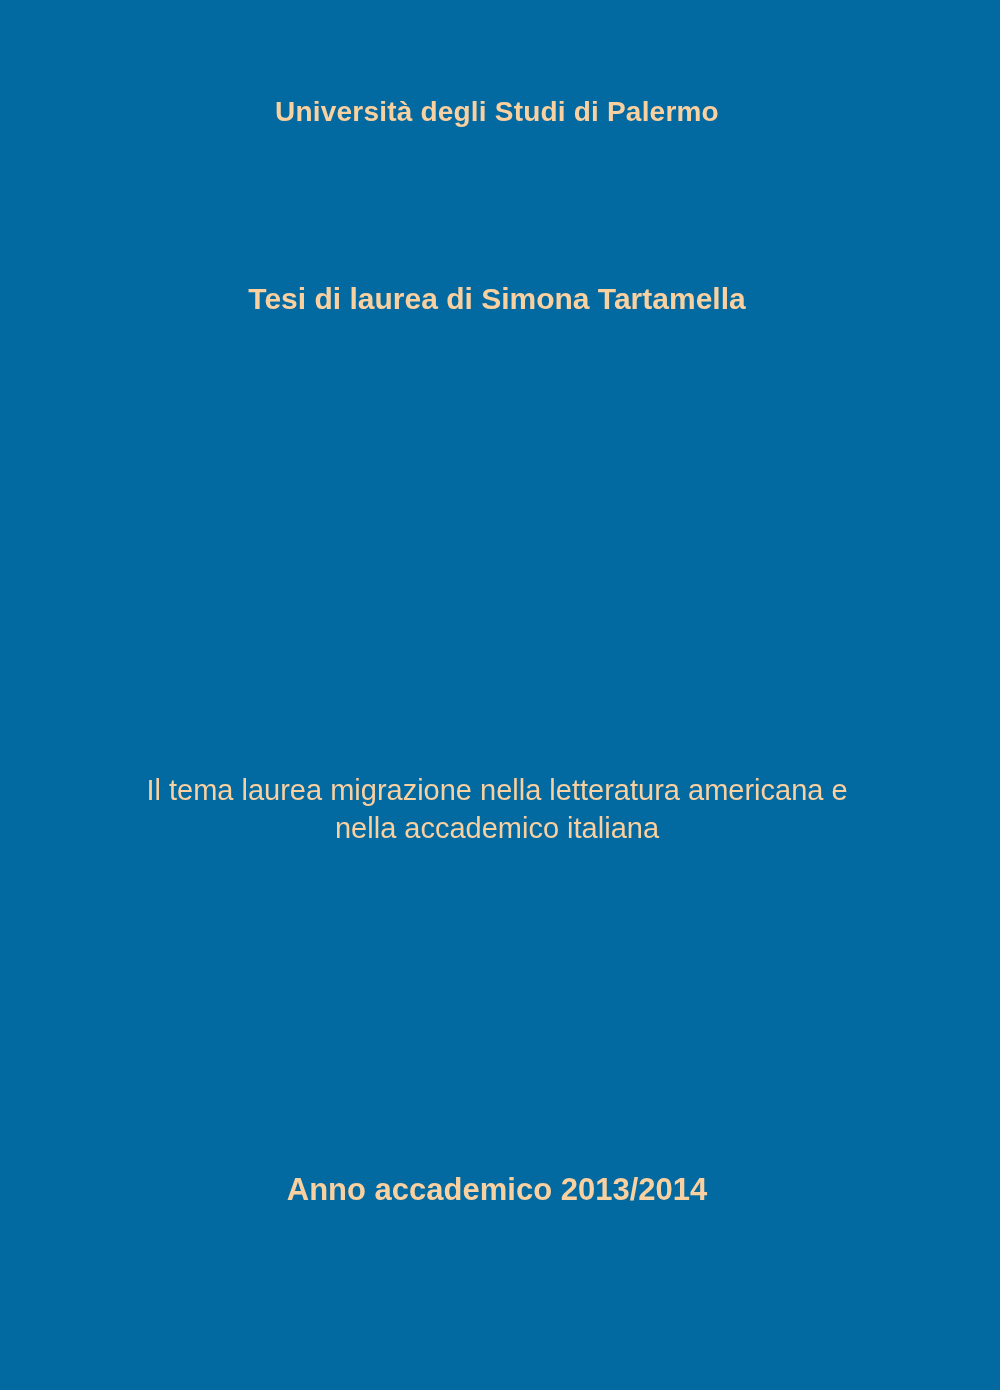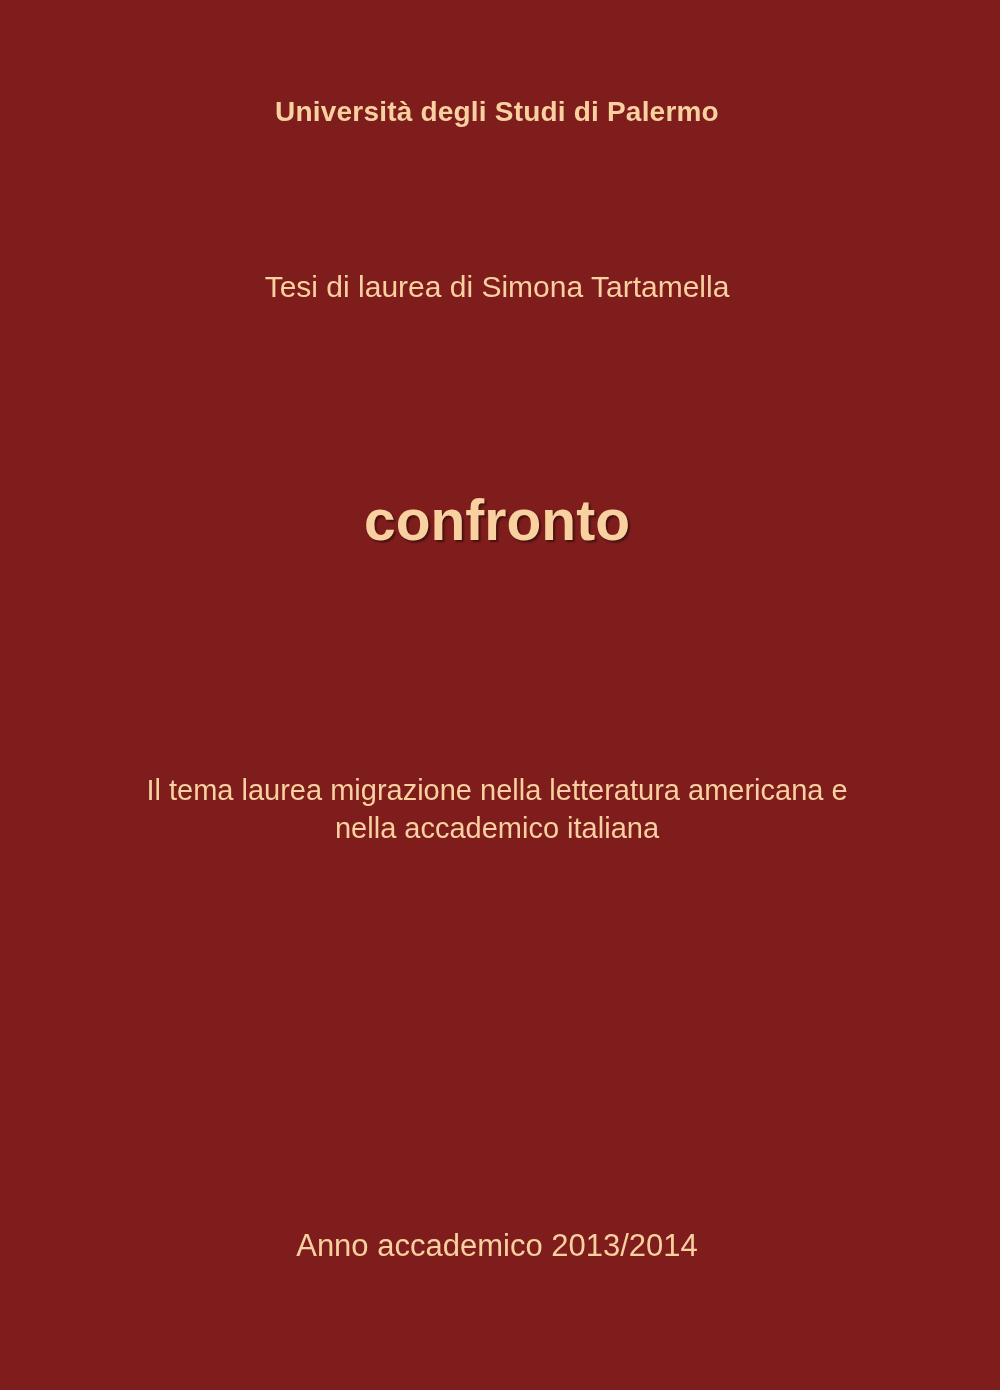--- a/index.html
+++ b/index.html
@@ -4,72 +4,71 @@
 <style>
   html, body {
     margin: 0;
     padding: 0;
     background: #020231;
   }
   .page {
     position: relative;
     width: 1000px;
     height: 1390px;
-    background: #7f1d1d;
+    background: #0369a1;
     overflow: hidden;
     font-family: "Liberation Sans", "DejaVu Sans", sans-serif;
     color: #f9d0a0;
   }
   .line {
     position: absolute;
     left: 0;
     width: 994px; 
     text-align: center;
   }
   .university {
     top: 96px;
     font-size: 28px;
     font-weight: bold;
     letter-spacing: 0.2px;
   }
   .author {
-    top: 270px;
+    top: 282px;
     font-size: 30px;
-    font-weight: normal;
+    font-weight: bold;
   }
   .title {
     top: 484px;
     font-size: 57px;
     font-weight: bold;
     line-height: 73px;
     text-shadow: 2px 2px 2px rgba(0,0,0,0.45);
   }
   .subtitle {
     top: 771px;
     font-size: 29px;
     font-weight: normal;
     line-height: 38px;
   }
   .year {
-    top: 1228px;
+    top: 1172px;
     font-size: 31px;
-    font-weight: normal;
+    font-weight: bold;
   }
 </style>
 </head>
 <body>
 
 <div class="page">
 
   <div class="line university">Università degli Studi di Palermo</div>
 
   <div class="line author">Tesi di laurea di Simona Tartamella</div>
 
   <div class="line title">
-    <div>confronto</div>
   </div>
 
   <div class="line subtitle">
     <div>Il tema laurea migrazione nella letteratura americana e</div>
     <div>nella accademico italiana</div>
   </div>
 
   <div class="line year">Anno accademico 2013/2014</div>
 
 </div>

